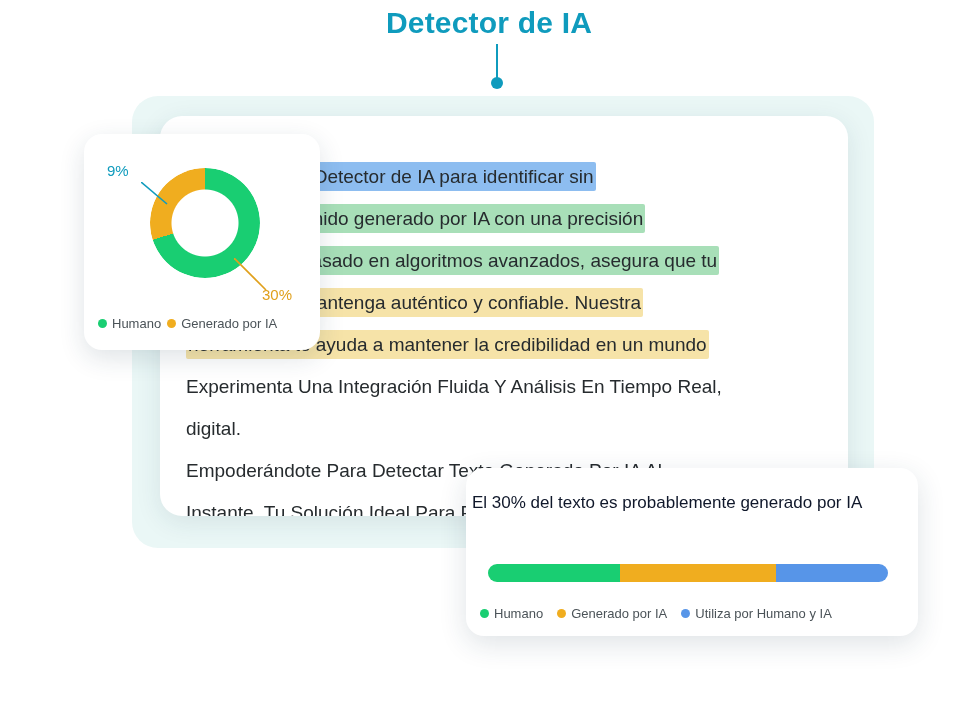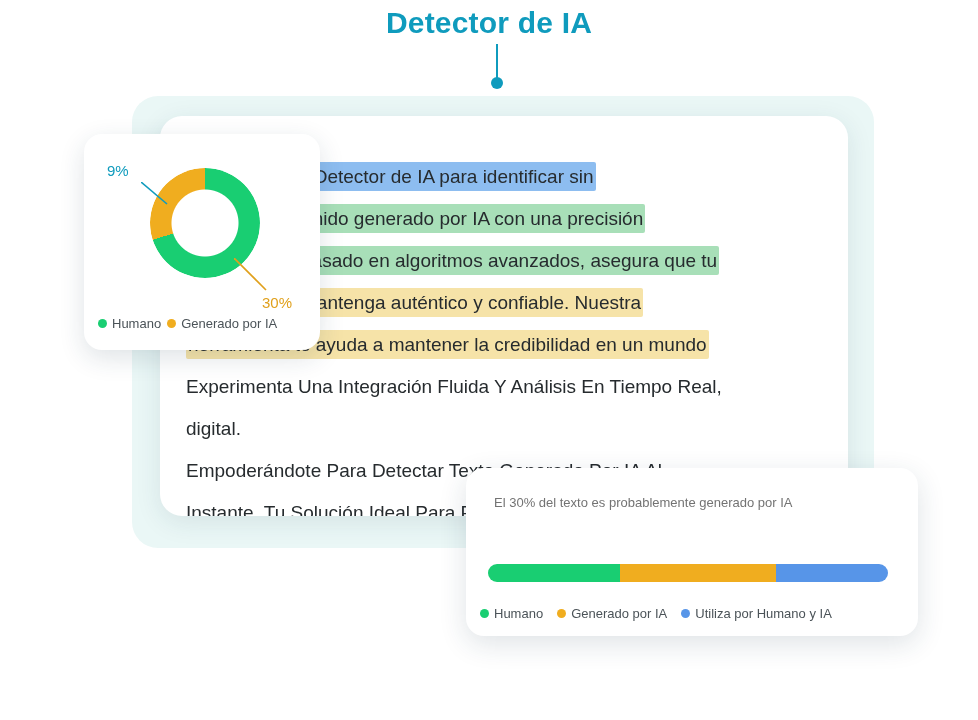--- a/index.html
+++ b/index.html
@@ -132,21 +132,20 @@
     top: 48px;
     width: 28px;
     height: 24px;
   }
   .label-30 {
     position: absolute;
     left: 178px;
     top: 152px;
     font-size: 15px;
     color: #e0a01c;
-    margin-top: 8px;
   }
   .leader-30 {
     position: absolute;
     left: 150px;
     top: 124px;
     width: 34px;
     height: 34px;
   }
   .donut-legend {
     position: absolute;
@@ -177,26 +176,26 @@
     left: 466px;
     top: 468px;
     width: 452px;
     height: 168px;
     background: #ffffff;
     border-radius: 18px;
     box-shadow: 0 8px 28px rgba(30,60,80,0.14);
   }
   .result-title {
     position: absolute;
-    left: 28px;
+    left: 6px;
     top: 20px;
     width: 400px;
-    font-size: 13px;
+    font-size: 17px;
     line-height: 30px;
-    color: #737373;
+    color: #0f172a;
   }
   .result-bar {
     position: absolute;
     left: 22px;
     top: 96px;
     width: 400px;
     height: 18px;
     border-radius: 9px;
     overflow: hidden;
     display: flex;

